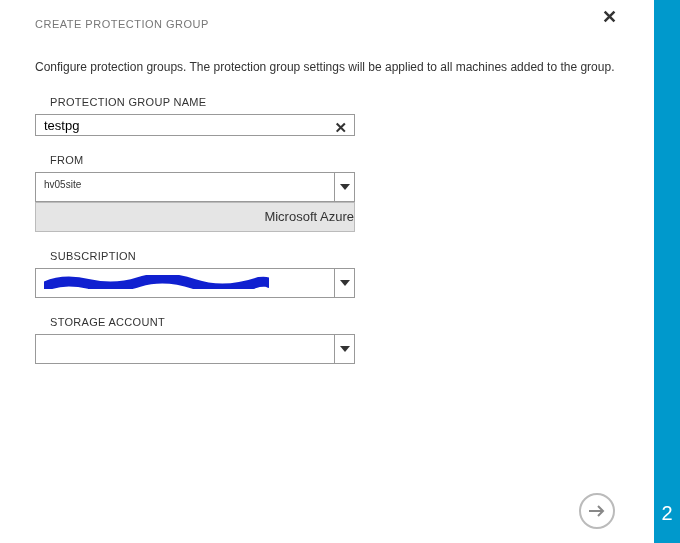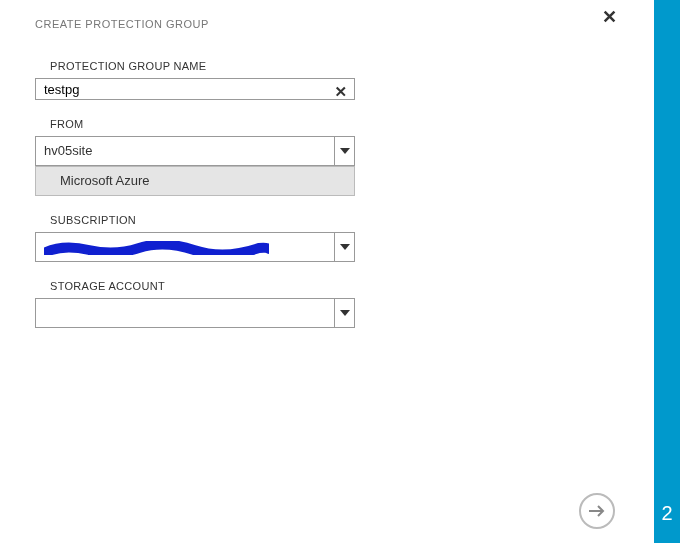--- a/index.html
+++ b/index.html
@@ -99,21 +99,21 @@
     }
     .select-wrap {
       position: relative;
       width: 320px;
       height: 30px;
       border: 1px solid #999;
       background: #fff;
     }
     .select-value {
       padding: 6px 8px;
-      font-size: 13px;
+      font-size: 10px;
       color: #333;
       width: calc(100% - 22px);
       overflow: hidden;
       white-space: nowrap;
     }
     .select-arrow-box {
       position: absolute;
       right: 0;
       top: 0;
       width: 20px;
@@ -123,23 +123,24 @@
       align-items: center;
       justify-content: center;
       cursor: pointer;
       background: #fff;
     }
     .readonly-box {
       width: 320px;
       height: 30px;
       background: #e5e5e5;
       border: 1px solid #bbb;
-      padding: 6px 24px;
+      padding: 6px 0;
       font-size: 13px;
       color: #333;
+      text-align: right;
     }
     .redacted {
       display: inline-block;
       width: 225px;
       height: 14px;
       vertical-align: middle;
     }
     .next-btn {
       position: absolute;
       bottom: 14px;
@@ -159,20 +160,21 @@
 </head>
 <body>
 
 <div class="main-panel">
 
   <div class="close-btn">
     <span>✕</span>
   </div>
 
   <div class="breadcrumb">CREATE PROTECTION GROUP</div>
+  <div class="page-desc">Configure protection groups. The protection group settings will be applied to all machines added to the group.</div>
 
   <div class="field-label first-label">PROTECTION GROUP NAME</div>
   <div class="text-input-wrap">
     <input class="text-input" type="text" value="testpg" style="">
     <span class="clear-x">
       <span>✕</span>
     </span>
   </div>
 
   <div class="field-label">FROM</div>

